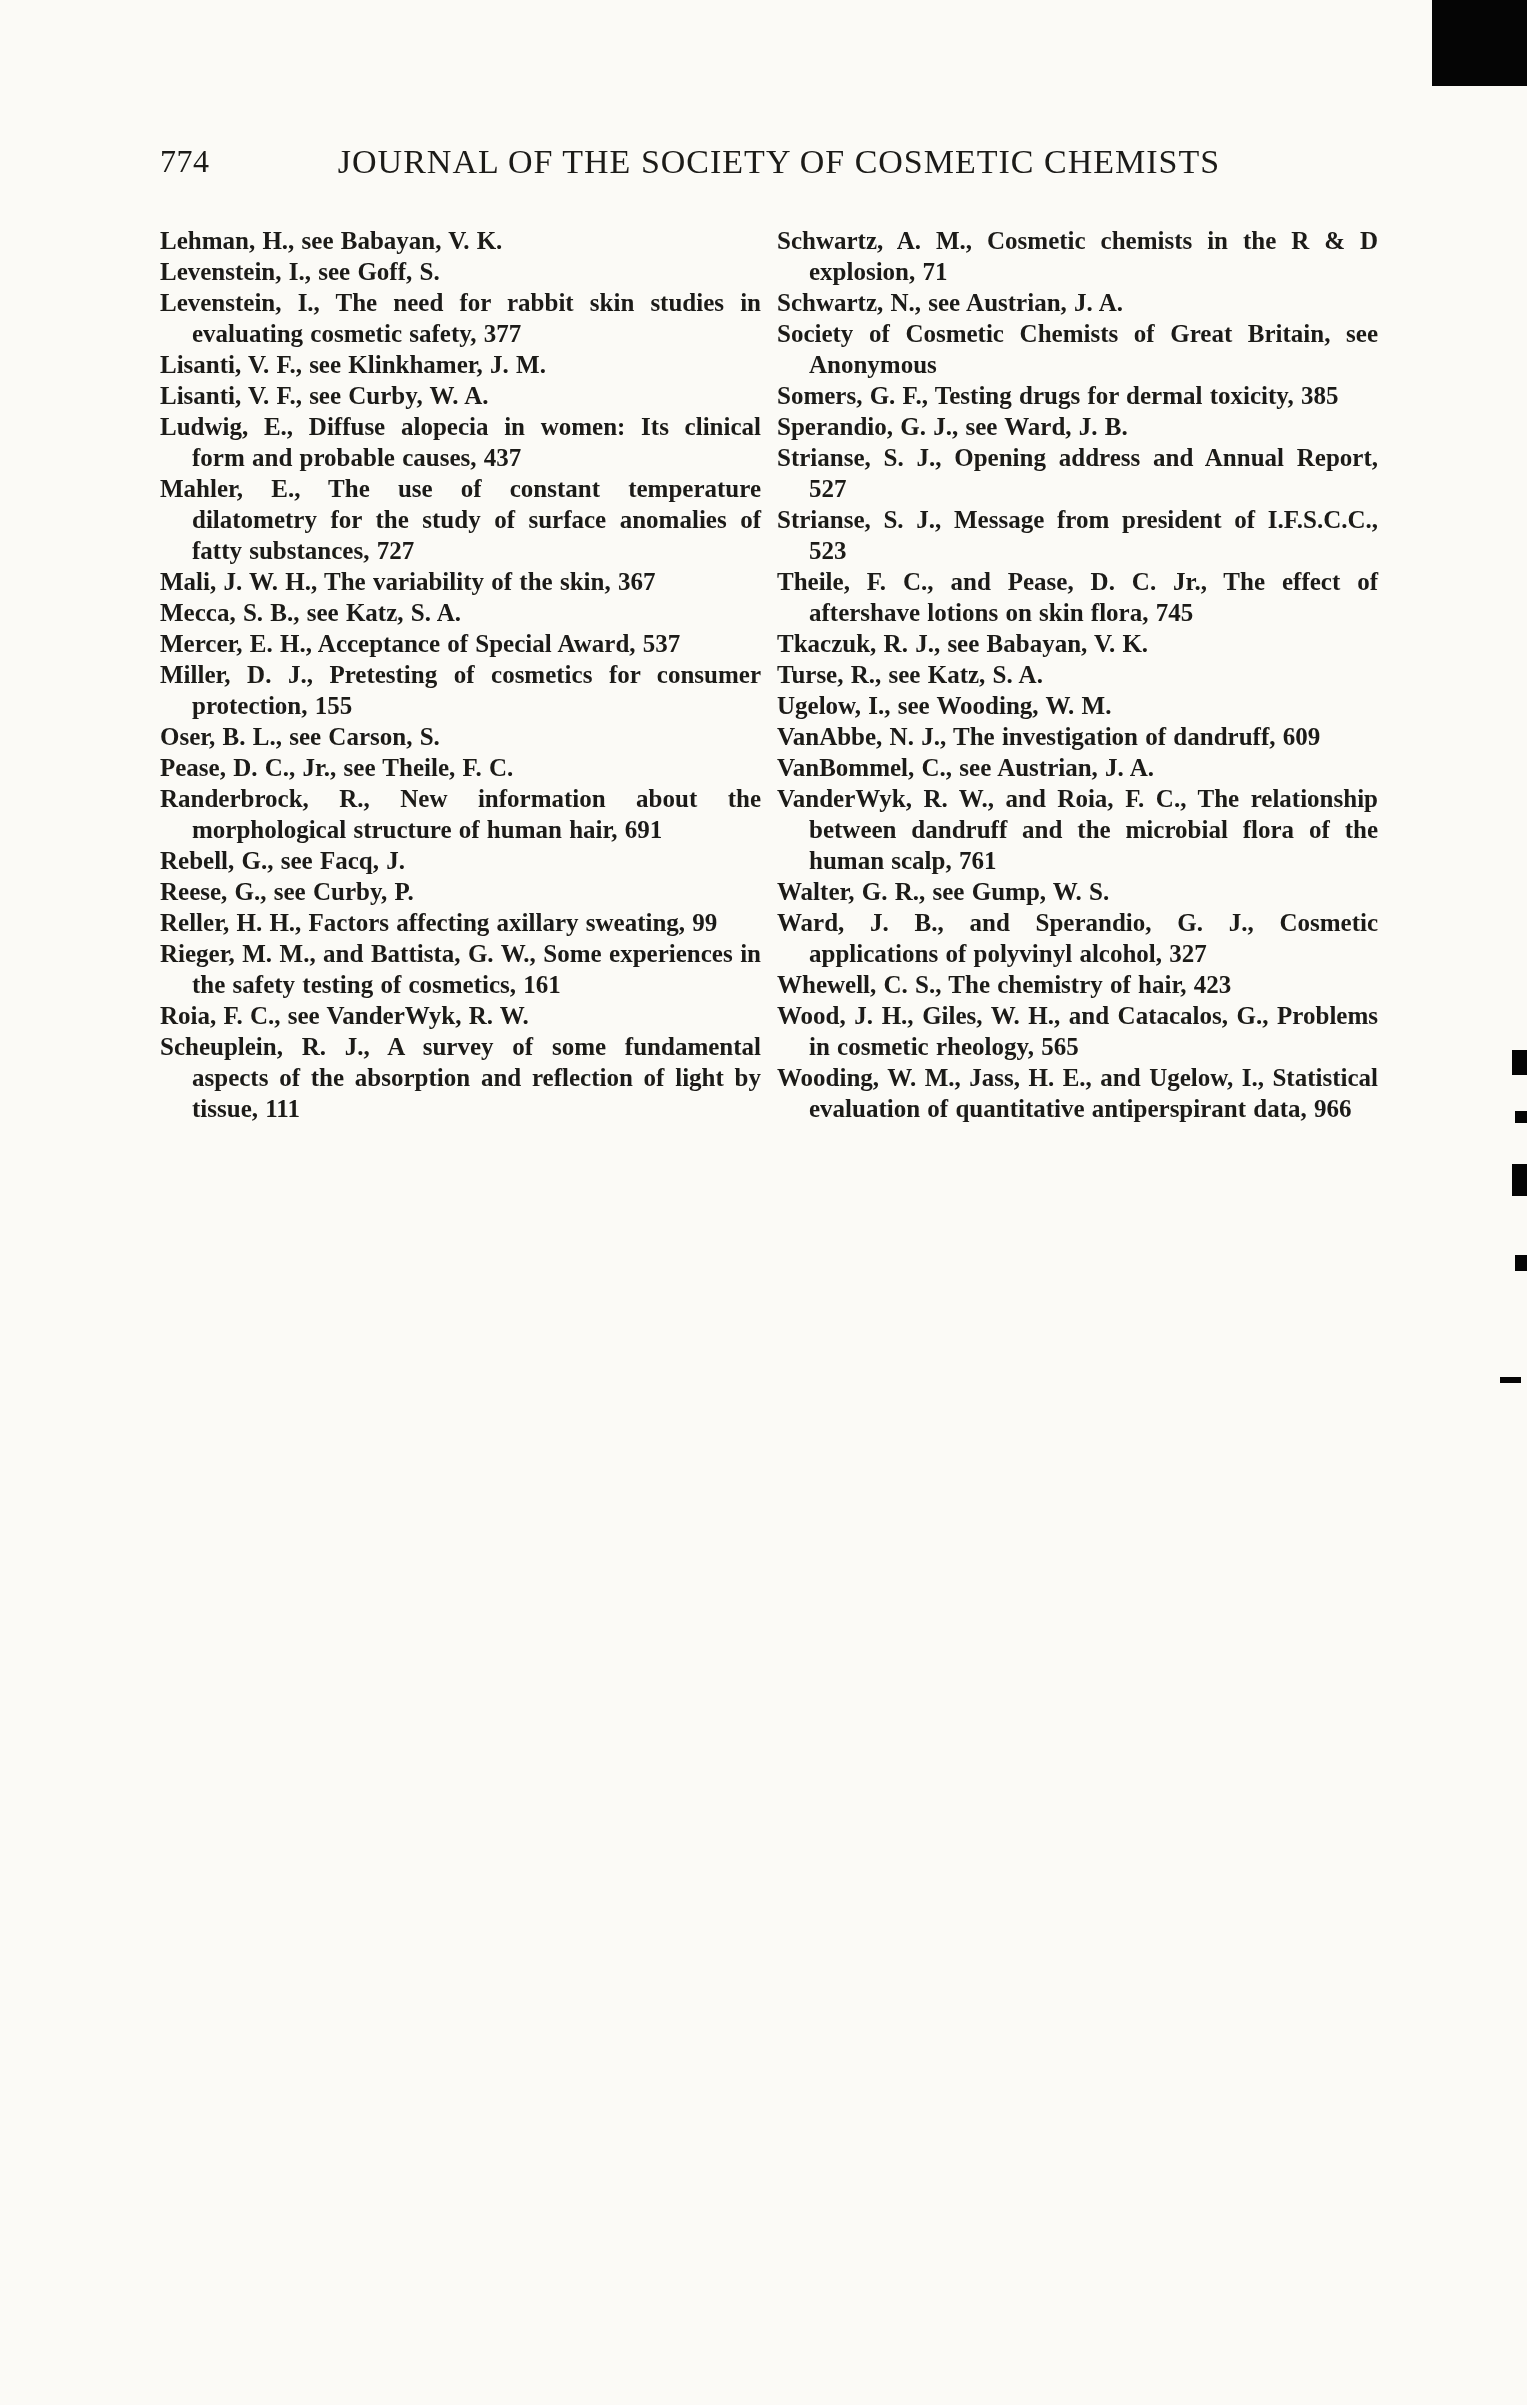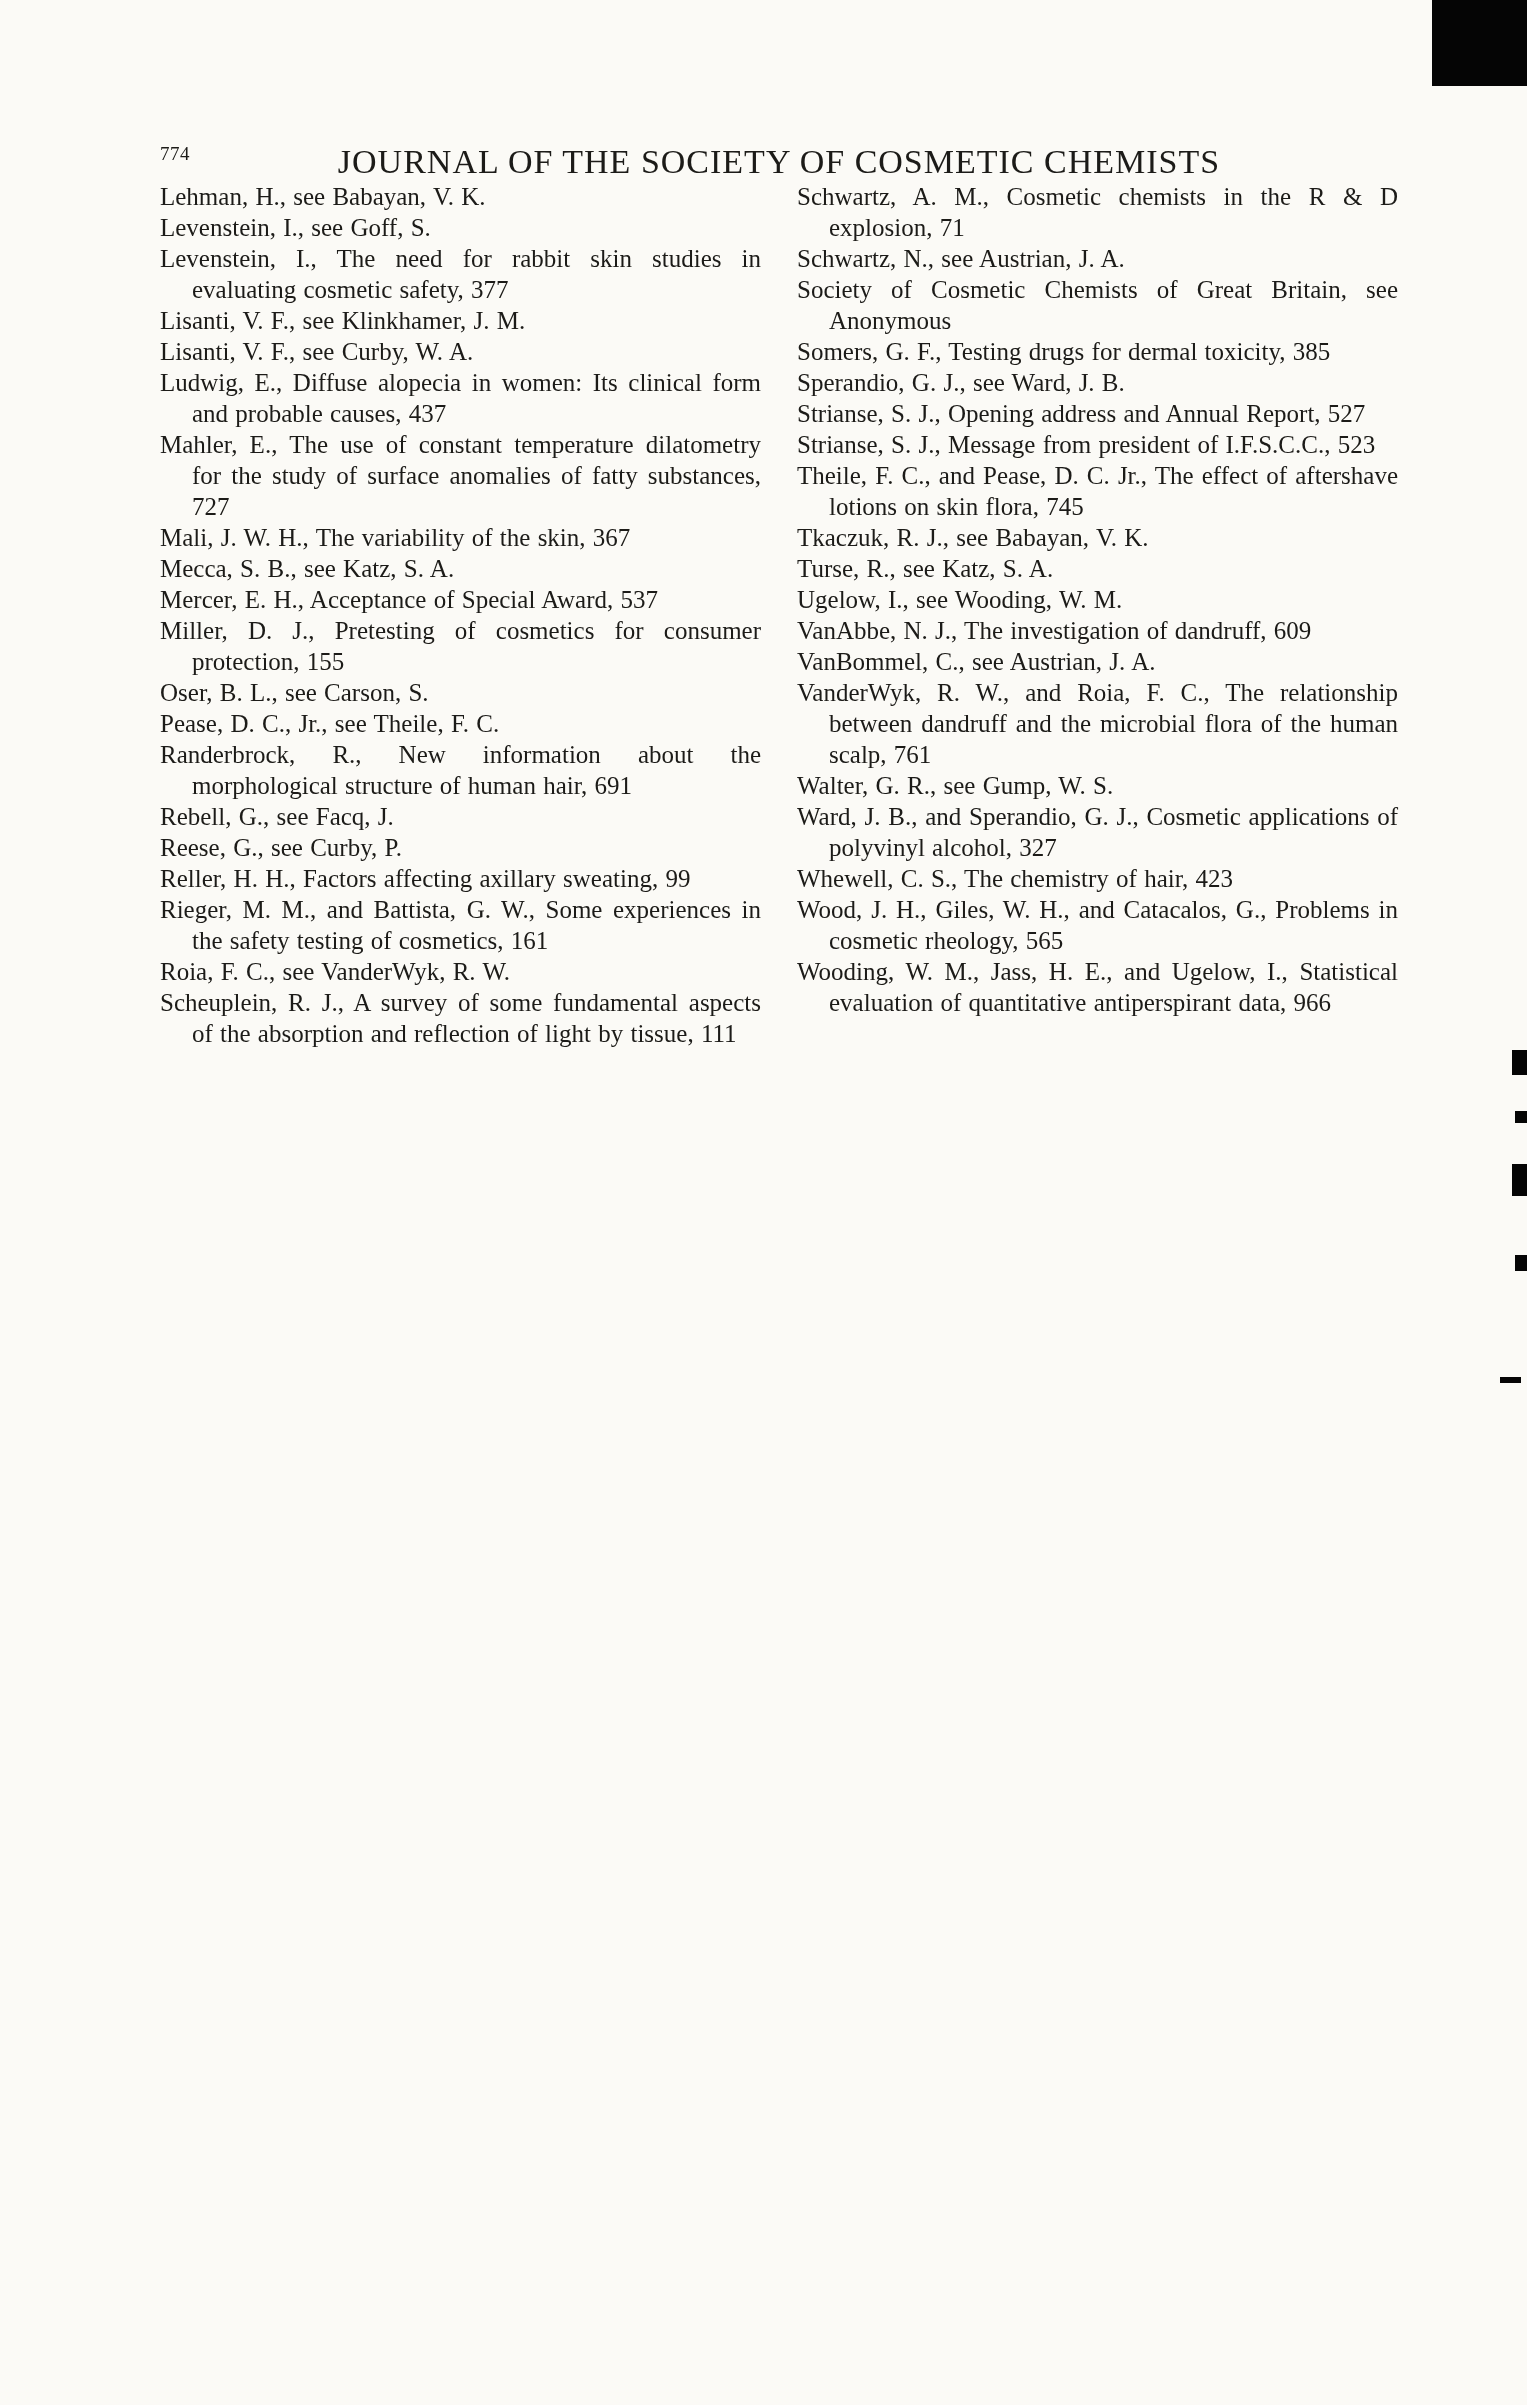--- a/index.html
+++ b/index.html
@@ -23,33 +23,35 @@
     width: 1238px;
   }
   .header {
     position: relative;
     height: 38px;
   }
   .page-num {
     position: absolute;
     left: 0;
     top: 0;
-    font-size: 19px;
+    font-size: 32px;
     letter-spacing: 0.5px;
   }
   .journal-title {
     display: block;
     text-align: center;
     font-size: 34px;
     letter-spacing: 1px;
     white-space: nowrap;
   }
   .columns {
     display: flex;
-    gap: 36px;
+    gap: 16px;
+    margin-top: 44px;
+    font-weight: bold;
   }
   .col {
     width: 601px;
   }
   .entry {
     font-size: 25px;
     line-height: 31px;
     text-align: justify;
     padding-left: 32px;
     text-indent: -32px;

